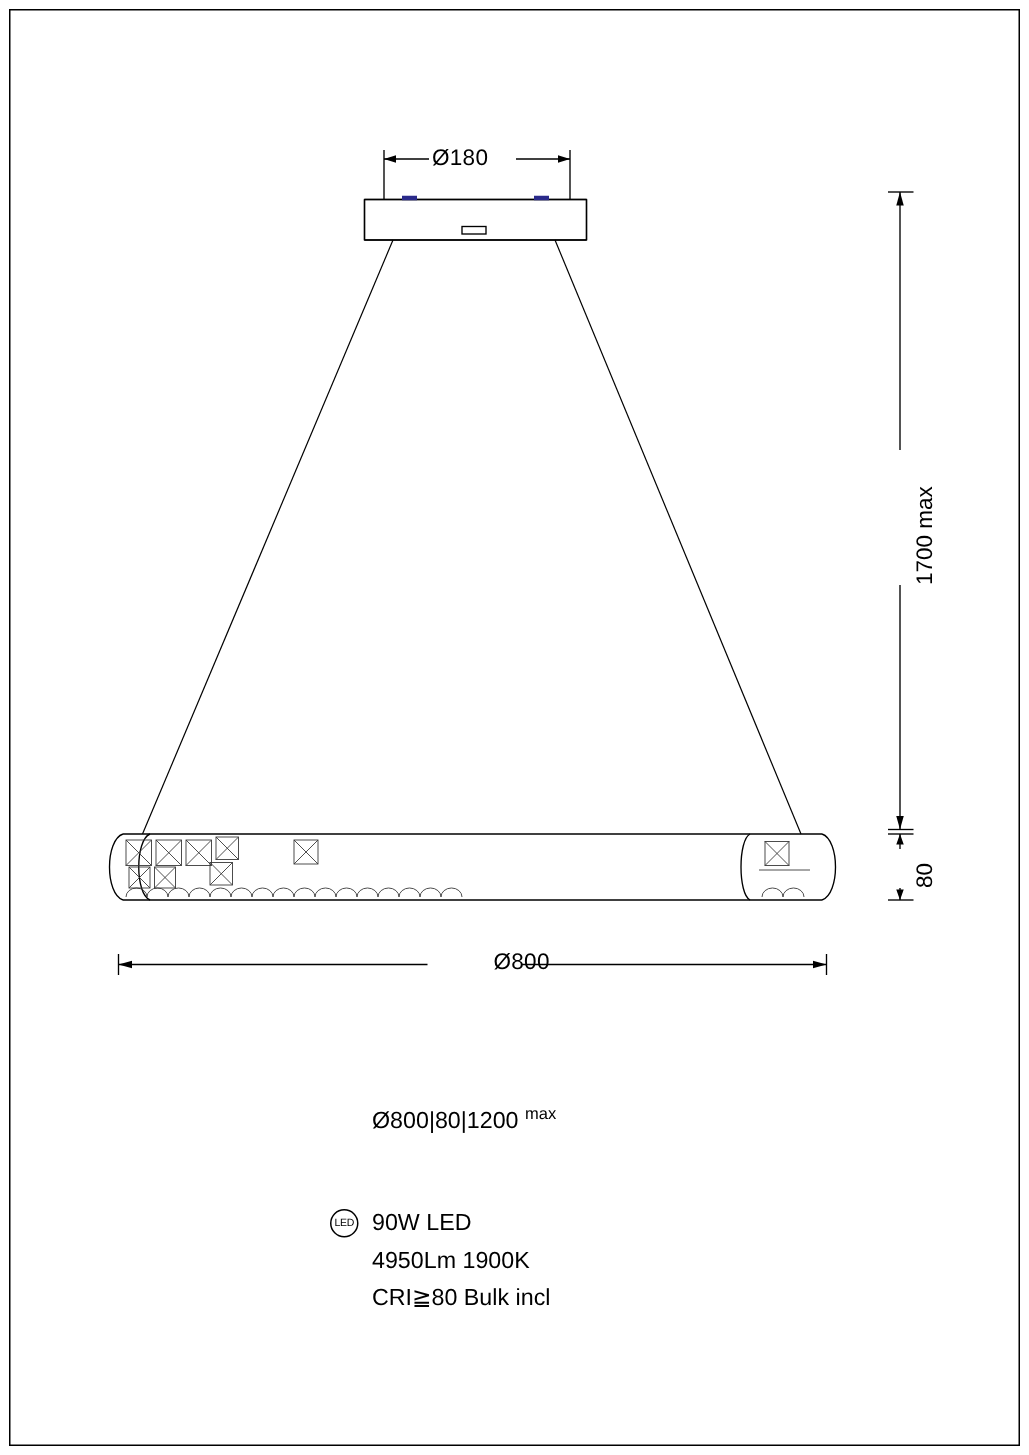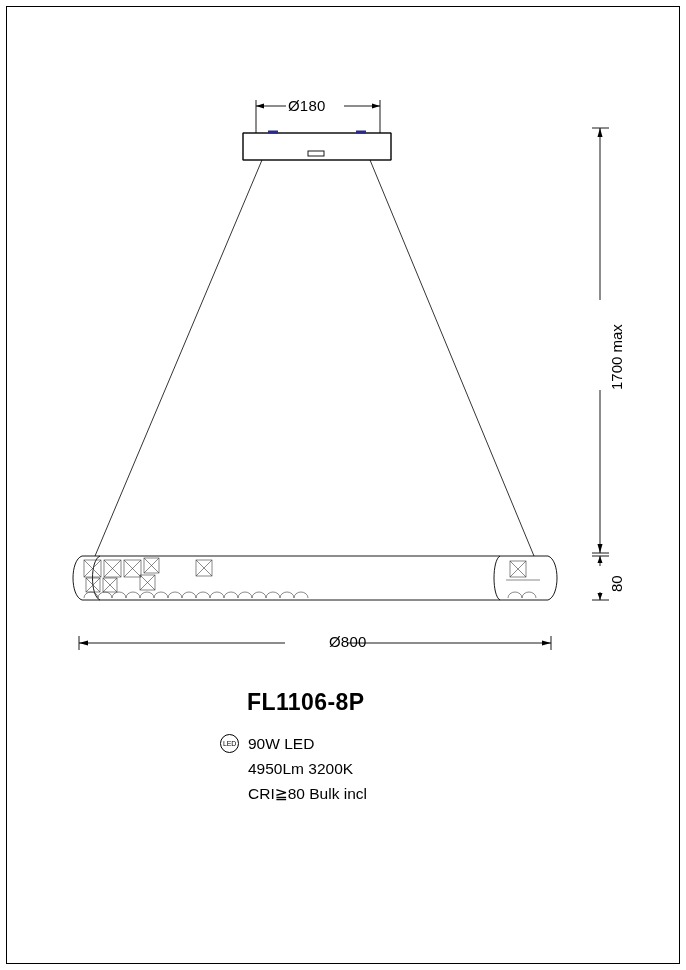--- a/index.html
+++ b/index.html
@@ -222,28 +222,30 @@
   </svg>
 
   <div class="label dim-text" style="left:288px; top:97px;">Ø180</div>
 
   <div class="label dim-text" style="left:288px; top:633px;margin-left:41px;">Ø800</div>
 
   <div class="label dim-text-v" style="left:608px; top:390px; transform: rotate(-90deg);">1700 max</div>
 
   <div class="label dim-text-v" style="left:608px; top:592px; transform: rotate(-90deg);">80</div>
 
-  <div class="label title-text" style="left:247px; top:689px;">FL1106-8P</div>
 
   <div class="specs">
-    <div class="spec-row with-badge" style="position:relative;">
+    <div class="spec-row">
+      <span>Ø800|80|1200 </span><span class="sup">max</span>
+    </div>
+    <div class="spec-row with-badge" style="position:relative;margin-top:47px;">
       <span class="led-badge" style="left:-28px; top:3px;">LED</span>
       <span>90W LED</span>
     </div>
     <div class="spec-row">
-      <span>4950Lm  3200K</span>
+      <span>4950Lm  1900K</span>
     </div>
     <div class="spec-row">
       <span>CRI≧80 Bulk incl</span>
     </div>
   </div>
 
 </div>
 
 </body></html>

